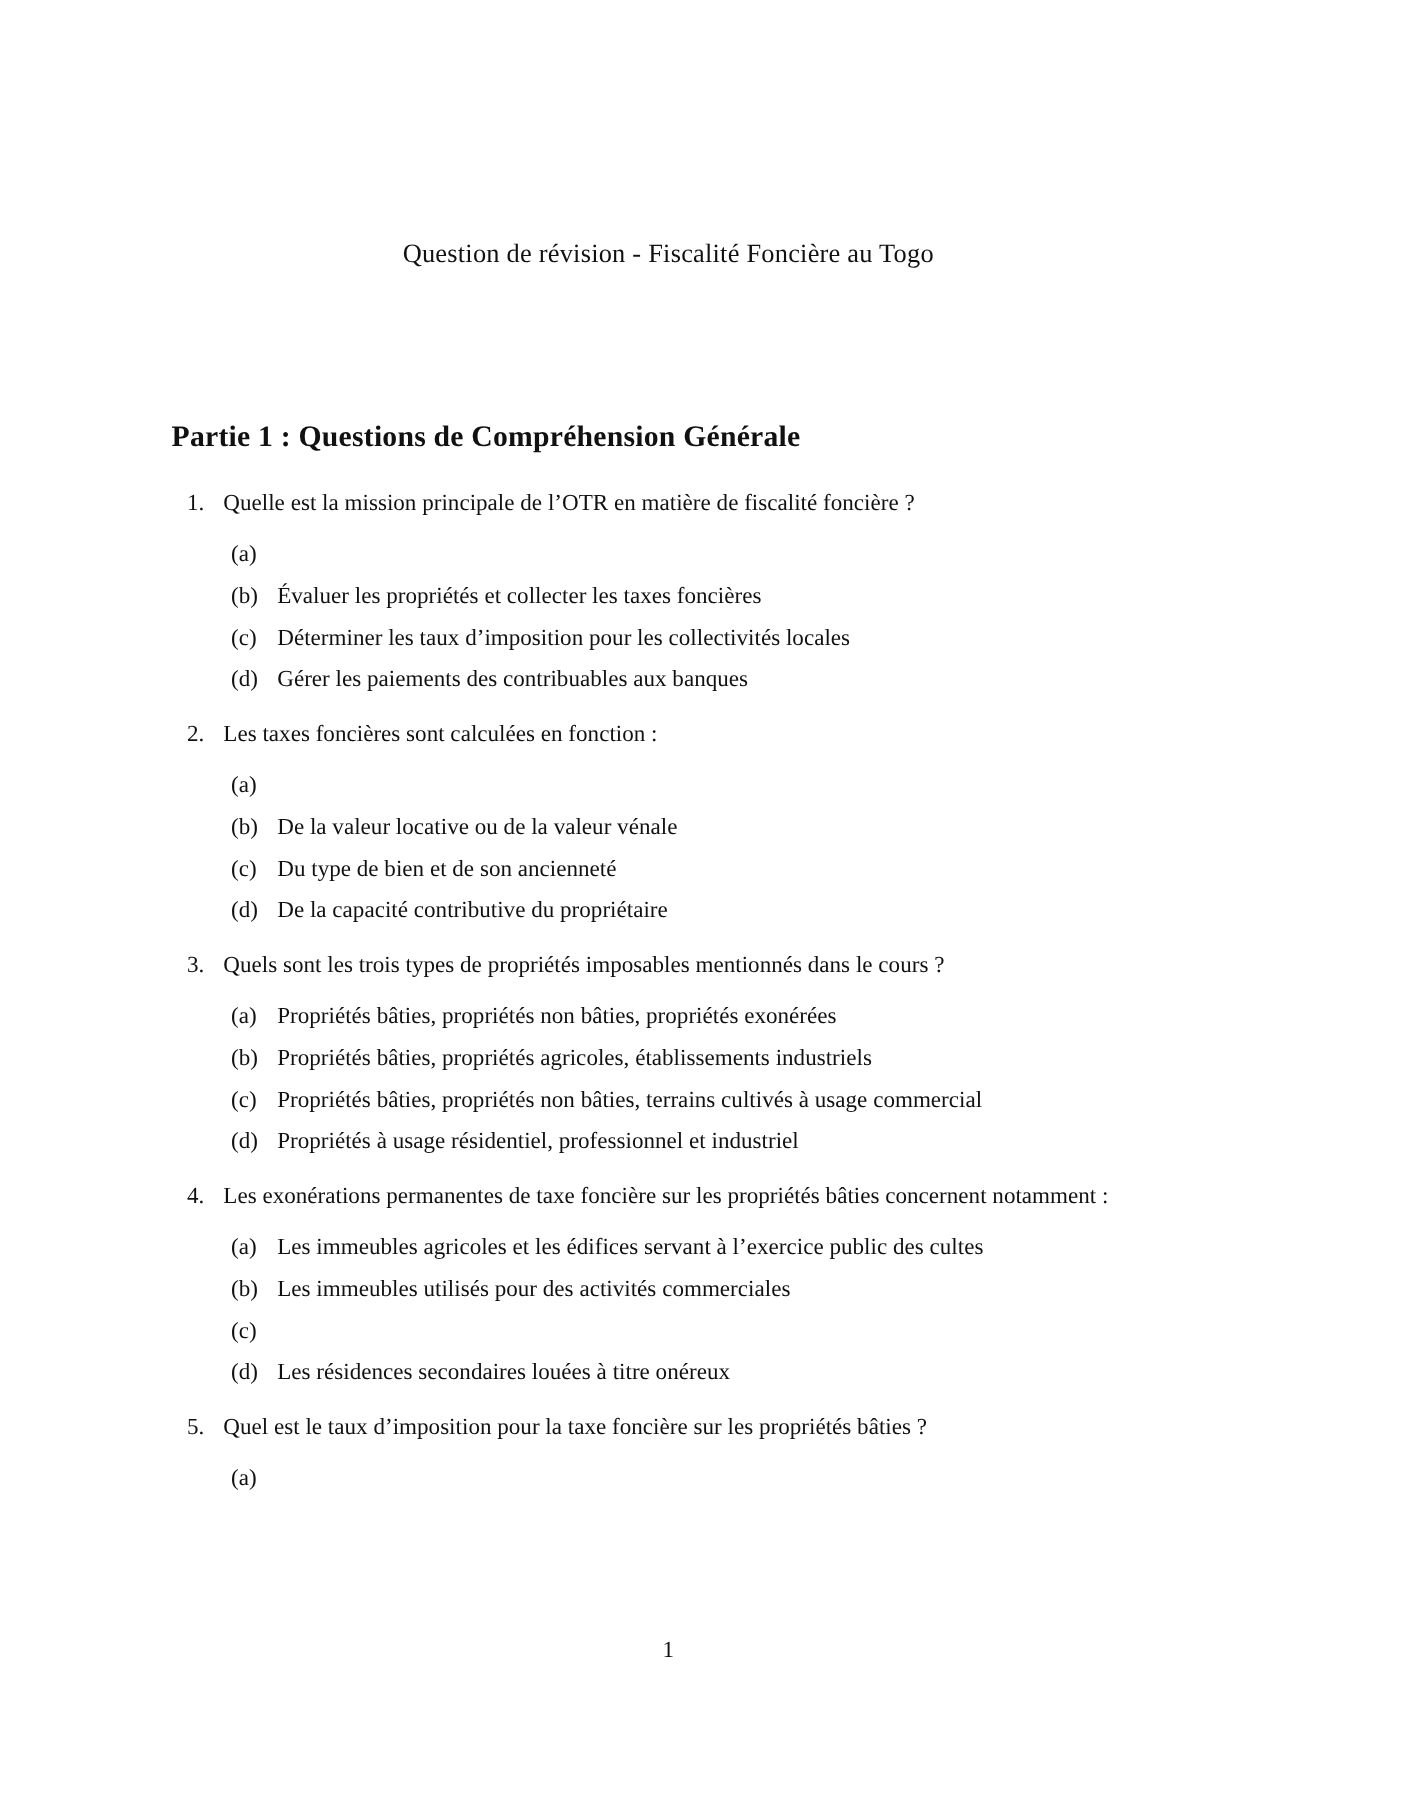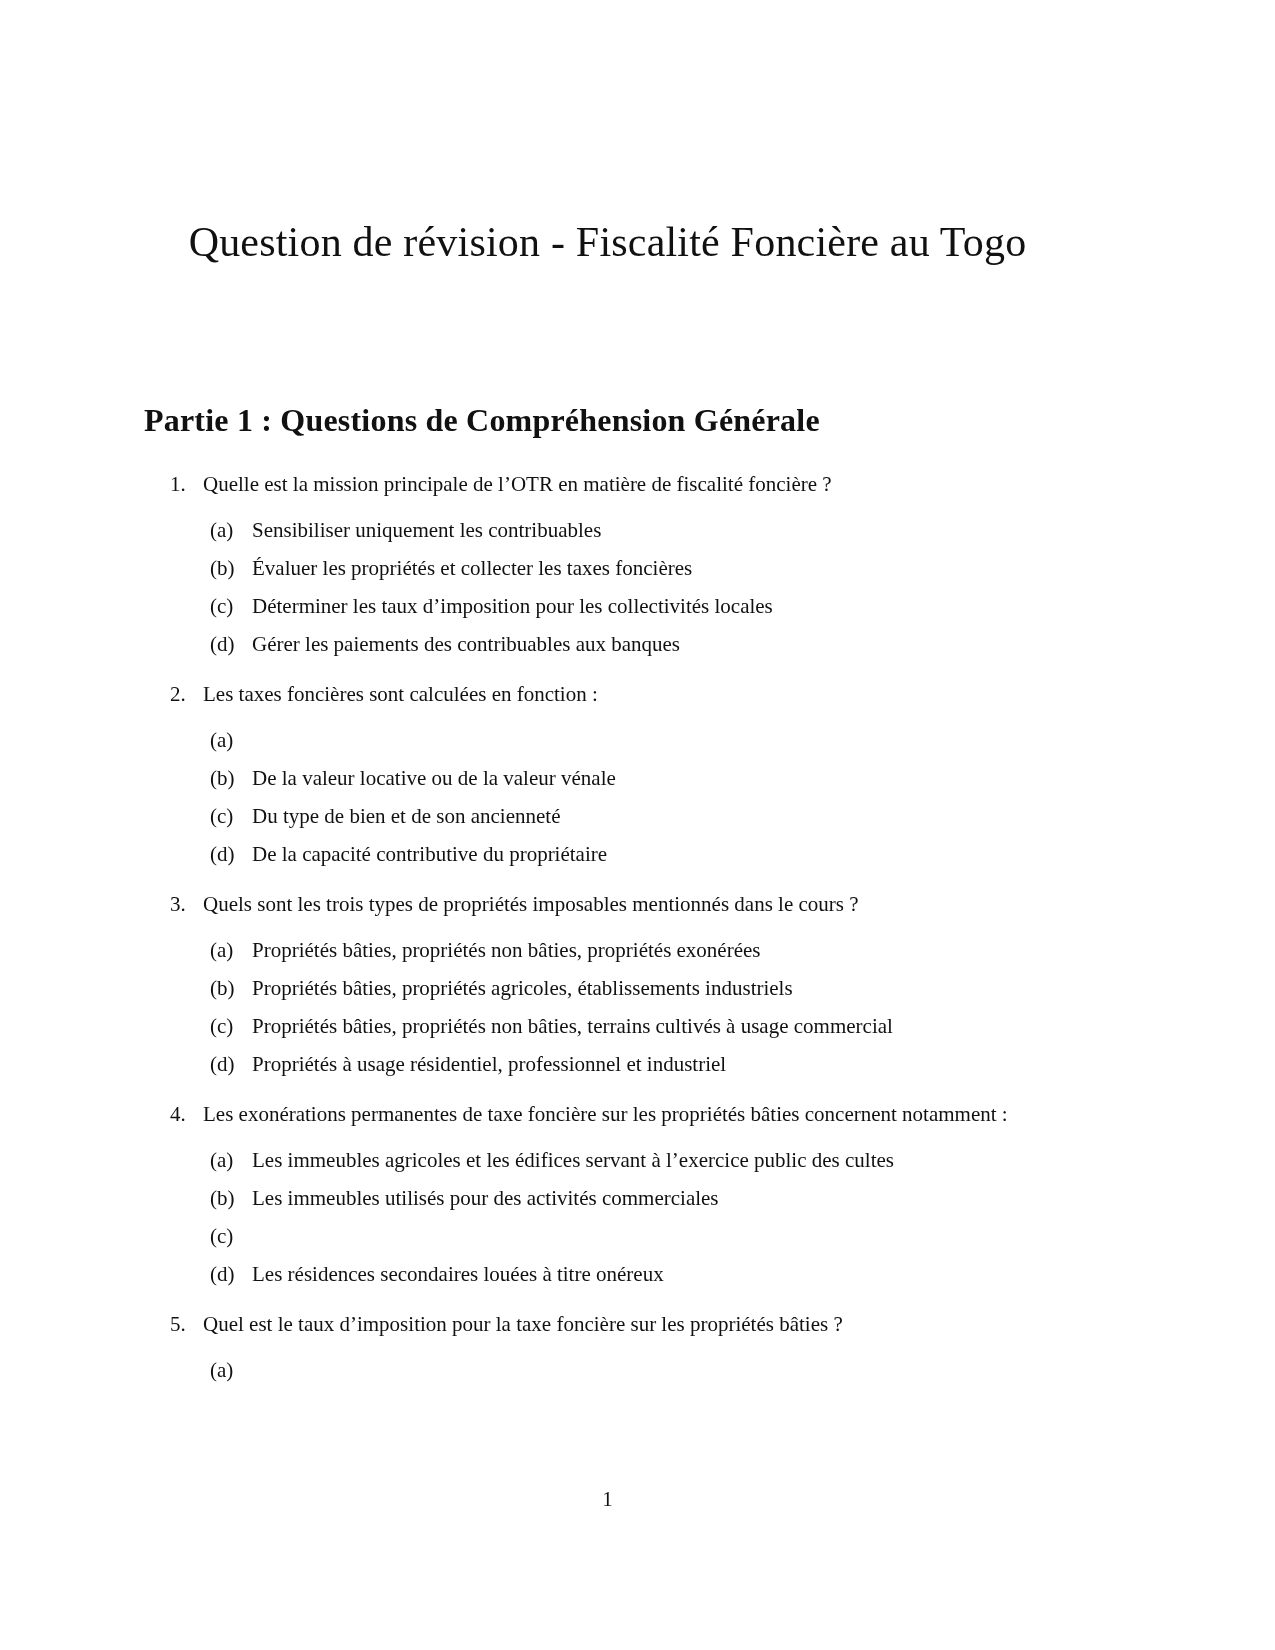--- a/index.html
+++ b/index.html
@@ -17,27 +17,27 @@
     overflow: hidden;
   }
   .content {
     margin-left: 140px;
     width: 935px;
   }
   .doc-title {
     margin: 0;
     padding-top: 218px;
     text-align: center;
-    font-size: 42px;
+    font-size: 24px;
     font-weight: normal;
     letter-spacing: 0.2px;
   }
   .section-heading {
-    margin: 136px 0 30px 4px;
-    font-size: 32px;
+    margin: 136px 0 30px 16px;
+    font-size: 27px;
     font-weight: bold;
     letter-spacing: 0.2px;
   }
   .question-block {
     margin-bottom: 20px;
   }
   .q-line {
     display: flex;
     margin-bottom: 16px;
     font-size: 21px;
@@ -88,21 +88,20 @@
     <h2 class="section-heading">Partie 1 : Questions de Compréhension Générale</h2>
 
     <div class="question-block">
       <div class="q-line">
         <span class="q-num">1.</span>
         <span class="q-text">Quelle est la mission principale de l’OTR en matière de fiscalité foncière ?</span>
       </div>
       <div class="options">
         <div class="opt">
           <span class="opt-label">(a)</span>
-          <span class="opt-text">Sensibiliser uniquement les contribuables</span>
         </div>
         <div class="opt">
           <span class="opt-label">(b)</span>
           <span class="opt-text">Évaluer les propriétés et collecter les taxes foncières</span>
         </div>
         <div class="opt">
           <span class="opt-label">(c)</span>
           <span class="opt-text">Déterminer les taux d’imposition pour les collectivités locales</span>
         </div>
         <div class="opt">

